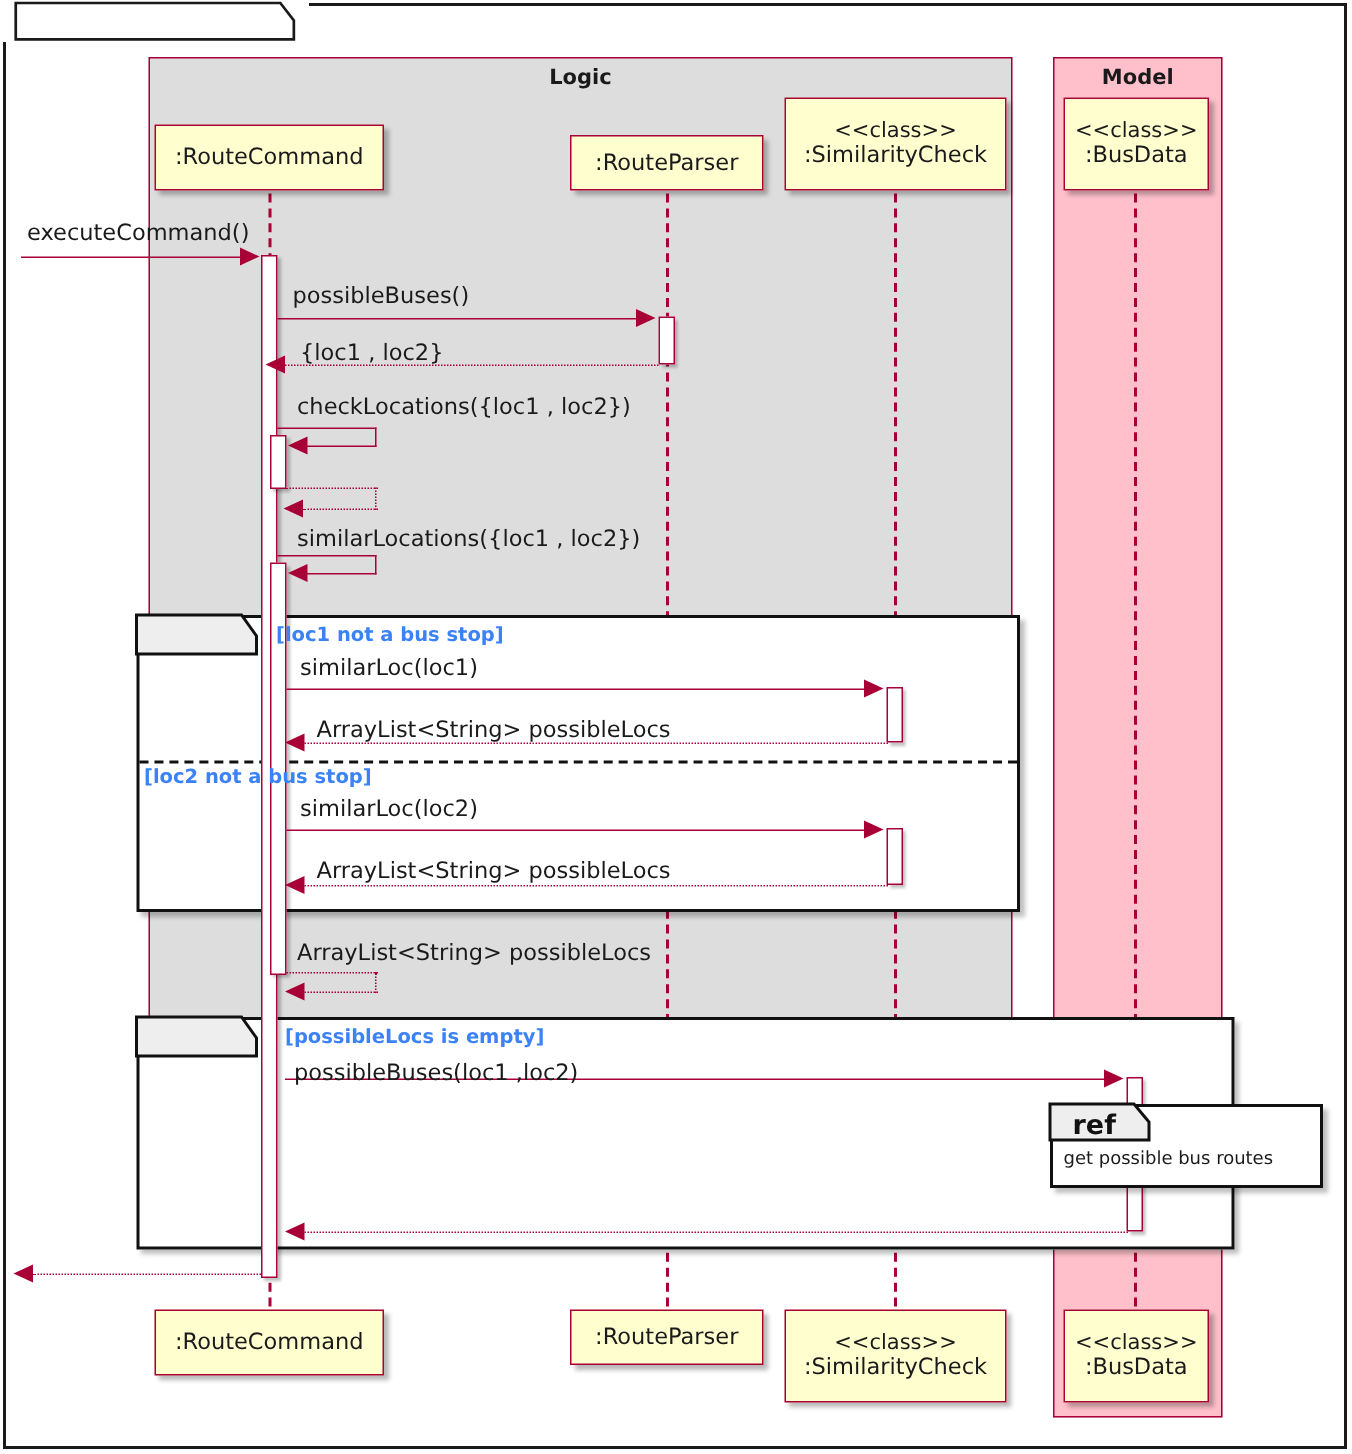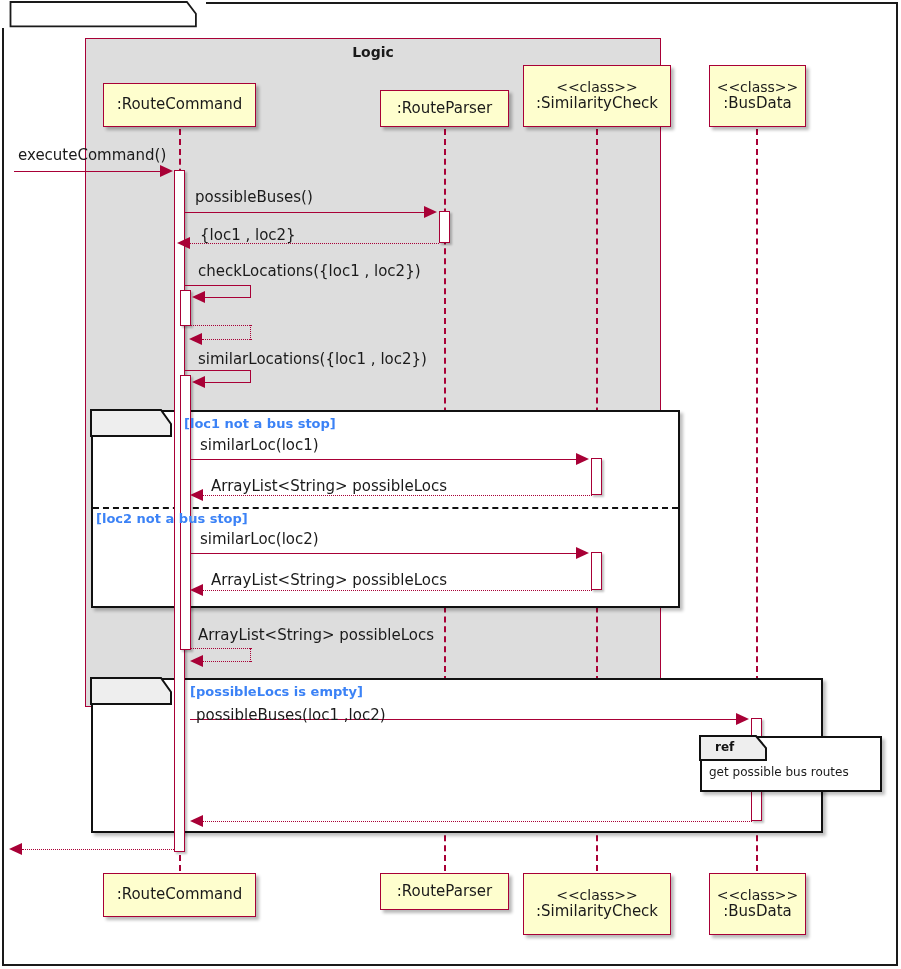--- a/index.html
+++ b/index.html
@@ -176,21 +176,21 @@
   .refbox {
     position: absolute;
     border: 2.5px solid #111111;
     background: #FFFFFF;
     box-shadow: 3px 3px 3px rgba(0,0,0,0.25);
     z-index: 7;
   }
   .refbox-kw {
     position: absolute;
     font-weight: bold;
-    font-size: 12px;
+    font-size: 18px;
     color: #111111;
     z-index: 9;
   }
   .refbox-text {
     position: absolute;
     font-size: 12px;
     color: #1A1A1A;
     white-space: nowrap;
     z-index: 9;
   }
@@ -203,22 +203,25 @@
 
   <div class="frame-border"></div>
   <svg class="notch frame-tab-shape" width="210" height="30" viewBox="0 0 210 30">
     <path d="M0,0 L196,0 L206,13 L206,27 L0,27 Z" fill="#FFFFFF" stroke="#1A1A1A" stroke-width="2"></path>
   </svg>
   <div class="frame-tab" style="width:204px;">
     <span class="kw">sd</span>
     <span class="ttl">execute route finder</span>
   </div>
 
-  <div class="group-box group-logic" style="left:85px; top:38px; width:576px; height:669px;">
+  <div class="group-box group-logic" style="left:99px; top:38px; width:576px; height:669px;">
     <div class="group-title">Logic</div>
+  </div>
+  <div class="group-box group-model" style="left:702px; top:38px; width:113px; height:907px;">
+    <div class="group-title">Model</div>
   </div>
 
   <div class="lifeline" style="left:179px; top:129px; height:752px;"></div>
   <div class="lifeline" style="left:444px; top:129px; height:752px;"></div>
   <div class="lifeline" style="left:596px; top:129px; height:752px;"></div>
   <div class="lifeline" style="left:756px; top:129px; height:752px;"></div>
 
   <div class="participant" style="left:103px; top:83px; width:153px; height:44px;">
     <span>:RouteCommand</span>
   </div>

